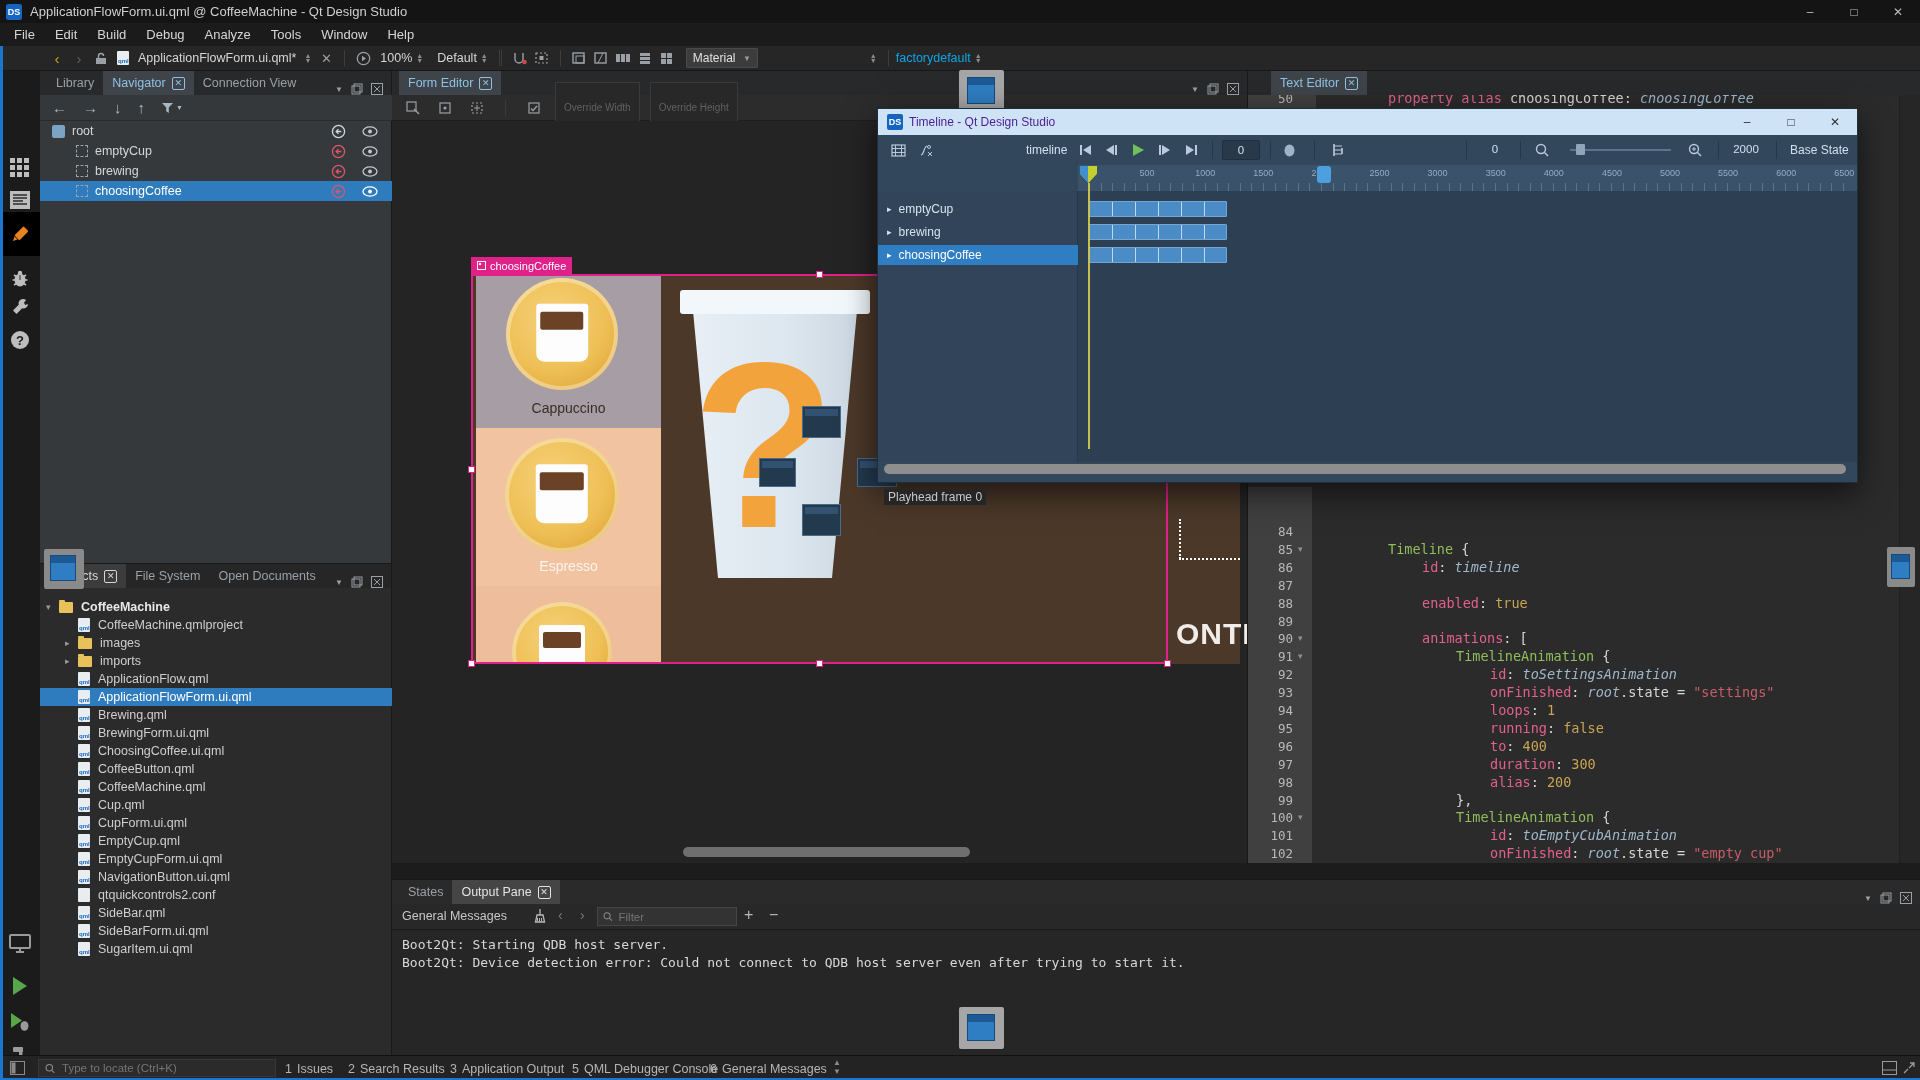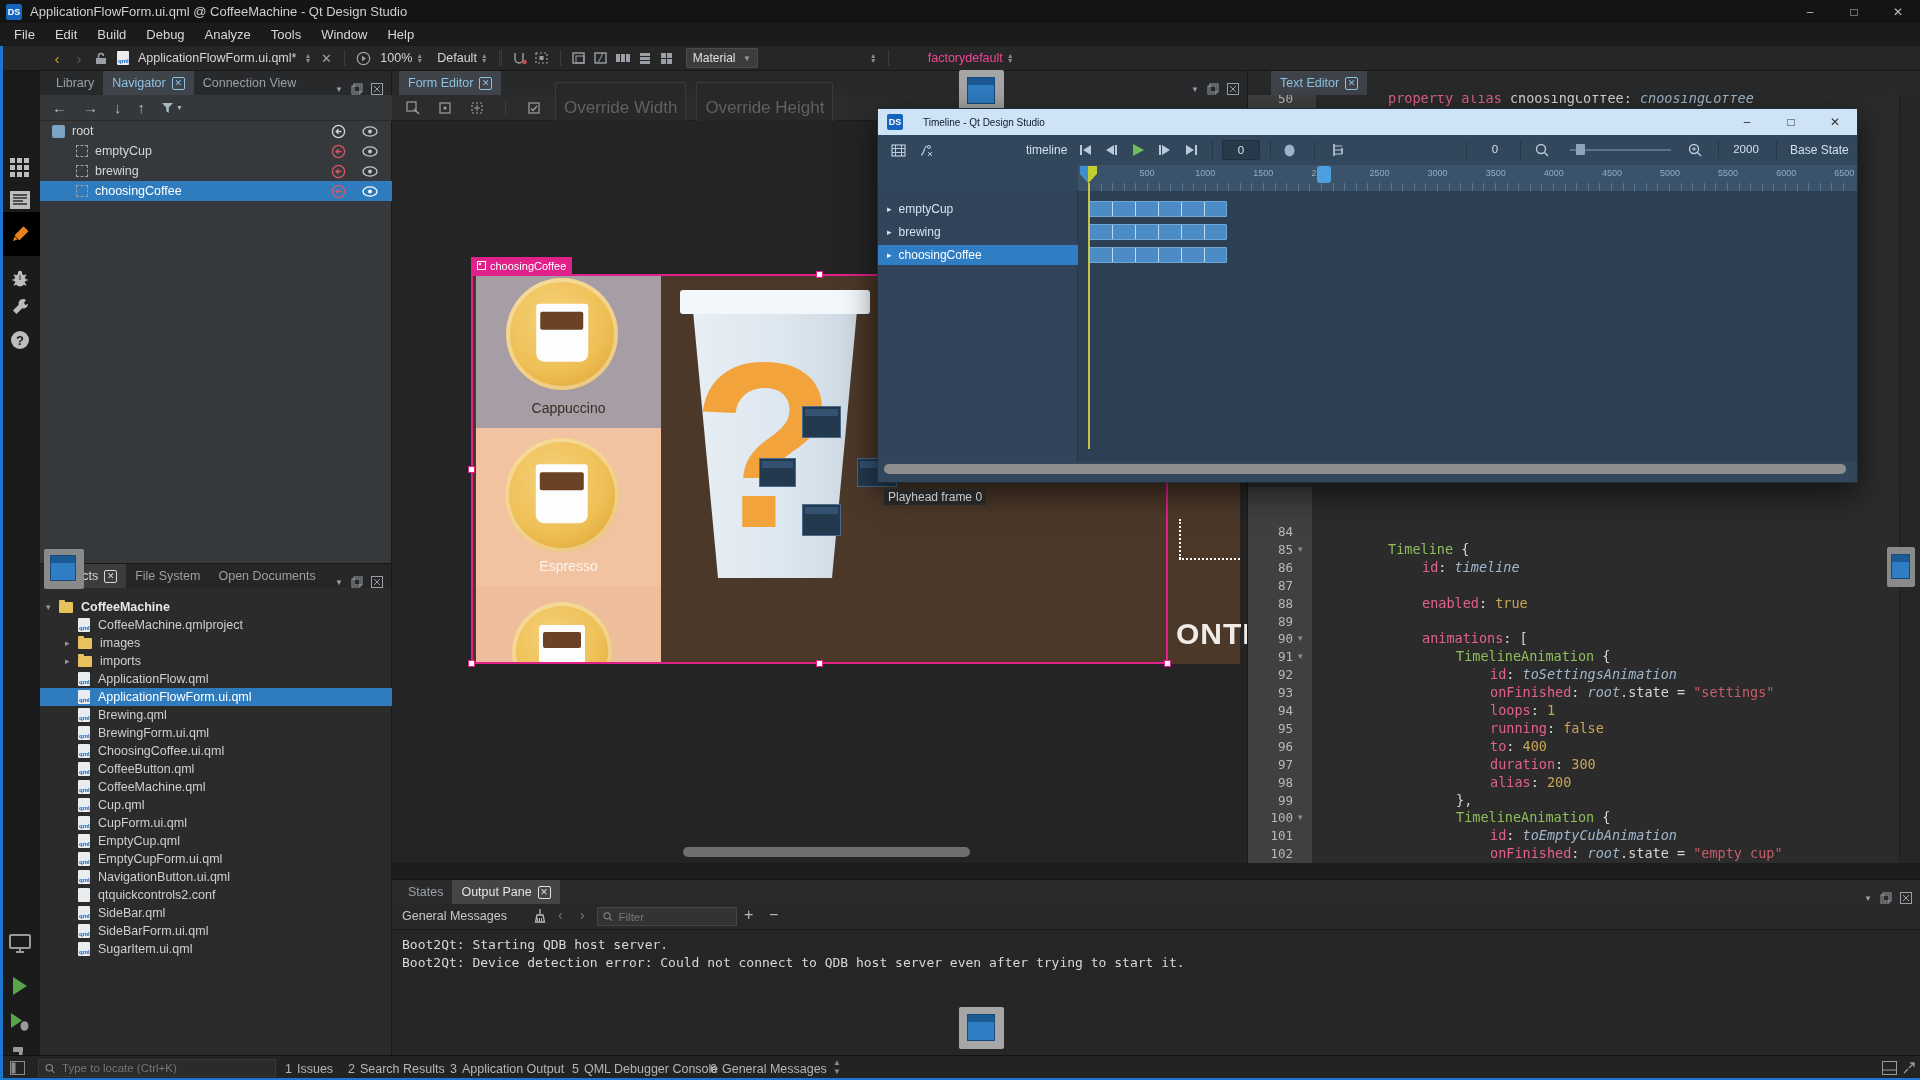--- a/index.html
+++ b/index.html
@@ -52,21 +52,21 @@
   .proj-row{position:absolute;left:0;width:352px;height:18px;display:flex;align-items:center;font-size:12.5px;color:#cfcfcf;}
   .proj-row.sel{background:#2e7cbd;color:#fff;}
   .pg-ic{width:12px;height:14px;background:#e9edf0;border-radius:1px;position:relative;flex:none;}
   .pg-ic span{position:absolute;left:1px;bottom:1px;font-size:6px;color:#1565c0;font-weight:bold;line-height:6px;}
   .folder-ic{width:14px;height:11px;background:#e8c15a;border-radius:1px;position:relative;flex:none;}
   .folder-ic:before{content:"";position:absolute;top:-2px;left:0;width:6px;height:2px;background:#e8c15a;border-radius:1px 1px 0 0;}
 
   
   #center{left:392px;top:71px;width:855px;height:792px;background:#242424;}
   #fe-toolbar{position:absolute;left:0;top:24px;width:855px;height:26px;background:#2c2c2c;border-bottom:1px solid #1d1d1d;display:flex;align-items:center;gap:10px;padding-left:10px;box-sizing:border-box;}
-  .ovr-field{background:#282828;border:1px solid #3a3a3a;color:#606060;font-size:17px;height:17px;line-height:17px;padding:16px 8px;border-radius:1px;}
+  .ovr-field{background:#282828;border:1px solid #3a3a3a;color:#606060;font-size:10px;height:17px;line-height:17px;padding:16px 8px;border-radius:1px;}
   #canvas{position:absolute;left:0;top:50px;width:855px;height:742px;overflow:hidden;background:#242424;}
 
   
   .cell-label{position:absolute;width:100%;text-align:center;font-size:14px;}
   .badge{position:absolute;border-radius:50%;background:radial-gradient(circle at 42% 36%,#f6d27a 0%,#eebf55 55%,#d99b2b 100%);box-shadow:inset 0 0 0 4px rgba(255,255,255,.35);}
   .badge .mug{position:absolute;left:50%;top:50%;transform:translate(-50%,-52%);width:46%;height:52%;background:#fdfdfd;border-radius:3px 3px 8px 8px;}
   .badge .mug i{position:absolute;left:8%;right:8%;top:14%;height:30%;background:#6b4226;border-radius:2px;}
   .cube{position:absolute;background:#22394e;border:1px solid #4a6b8a;box-sizing:border-box;}
   .cube:before{content:"";position:absolute;left:2px;right:2px;top:2px;height:7px;background:#335272;}
   .handle{position:absolute;width:7px;height:7px;background:#fff;border:1px solid #e0218a;box-sizing:border-box;z-index:5;}
@@ -243,21 +243,21 @@
     <div class="combo" style="width:58px;margin-left:8px;justify-content:space-between;">
       <span>Material</span>
         <span style="font-size:8px;color:#9a9a9a;">▼</span>
     </div>
     <div style="width:108px;"></div>
     <span class="spinner">
         <span>▲</span>
         <span>▼</span>
       </span>
     <span class="tb-sep"></span>
-    <span style="font-size:12.5px;color:#ec4899;margin-left:32px;">factorydefault</span>
+    <span style="font-size:12.5px;color:#0ea5e9;">factorydefault</span>
     <span class="spinner">
         <span>▲</span>
         <span>▼</span>
       </span>
   </div>
 
   <div id="modebar" class="abs">
       <div class="mode-item" style="top: 80px;">
         <svg width="20" height="20" viewBox="0 0 20 20">
           <rect x="0" y="0" width="5" height="5" fill="#bdbdbd"></rect>
@@ -910,21 +910,21 @@
   <div class="dock-hint" style="left:44px;top:549px;width:40px;height:40px;background:#8a8a8a;">
       <div class="mini-win" style="left:6px;top:6px;width:26px;height:26px;"></div>
     </div>
   <div class="dock-hint" style="left:1887px;top:547px;width:28px;height:40px;background:#8a8a8a;">
       <div class="mini-win" style="left:4px;top:7px;width:19px;height:25px;"></div>
     </div>
 
   <div id="tlwin" class="abs">
     <div id="tl-titlebar">
       <div class="ds-logo">DS</div>
-      <span style="margin-left:20px;font-size:10px;color:#0f172a;">Timeline - Qt Design Studio</span>
+      <span style="margin-left:6px;font-size:12px;color:#4c1d95;">Timeline - Qt Design Studio</span>
       <div style="margin-left:auto;display:flex;color:#333;">
         <div class="win-btn" style="color:#333;">–</div>
         <div class="win-btn" style="color:#333;">□</div>
         <div class="win-btn" style="color:#333;">✕</div>
       </div>
     </div>
     <div id="tl-toolbar">
       <span class="tl-ic" style="left:8px;width:24px;">
         <svg width="15" height="13" viewBox="0 0 15 13">
             <rect x="1" y="1" width="13" height="11" fill="none" stroke="currentColor" stroke-width="1.2"></rect>

